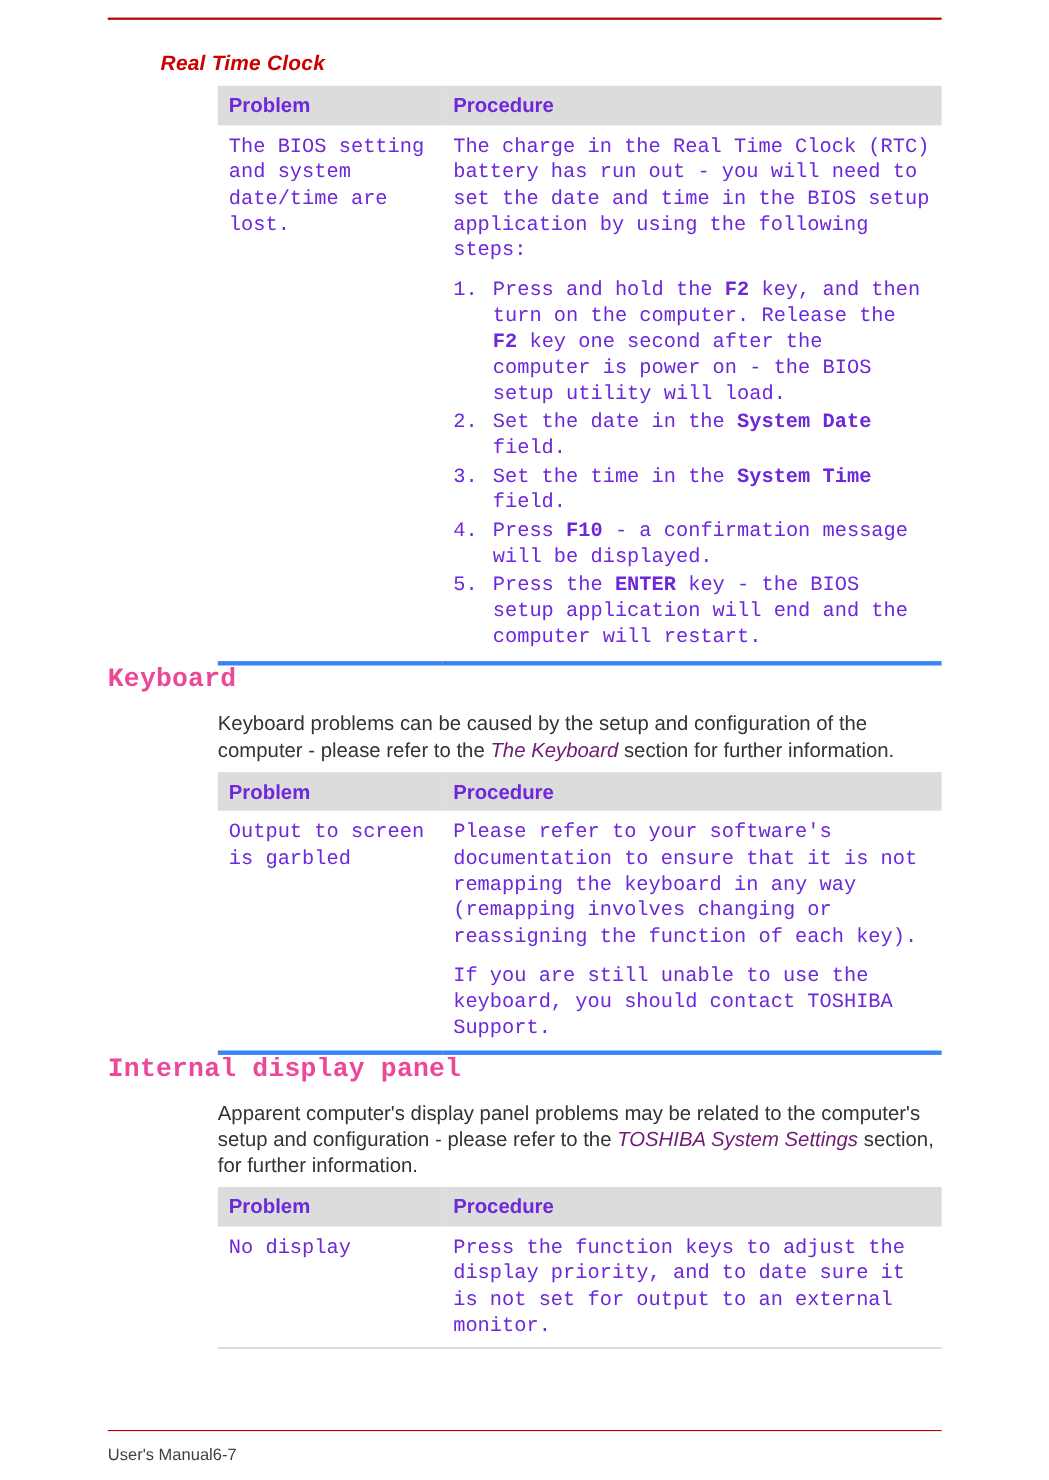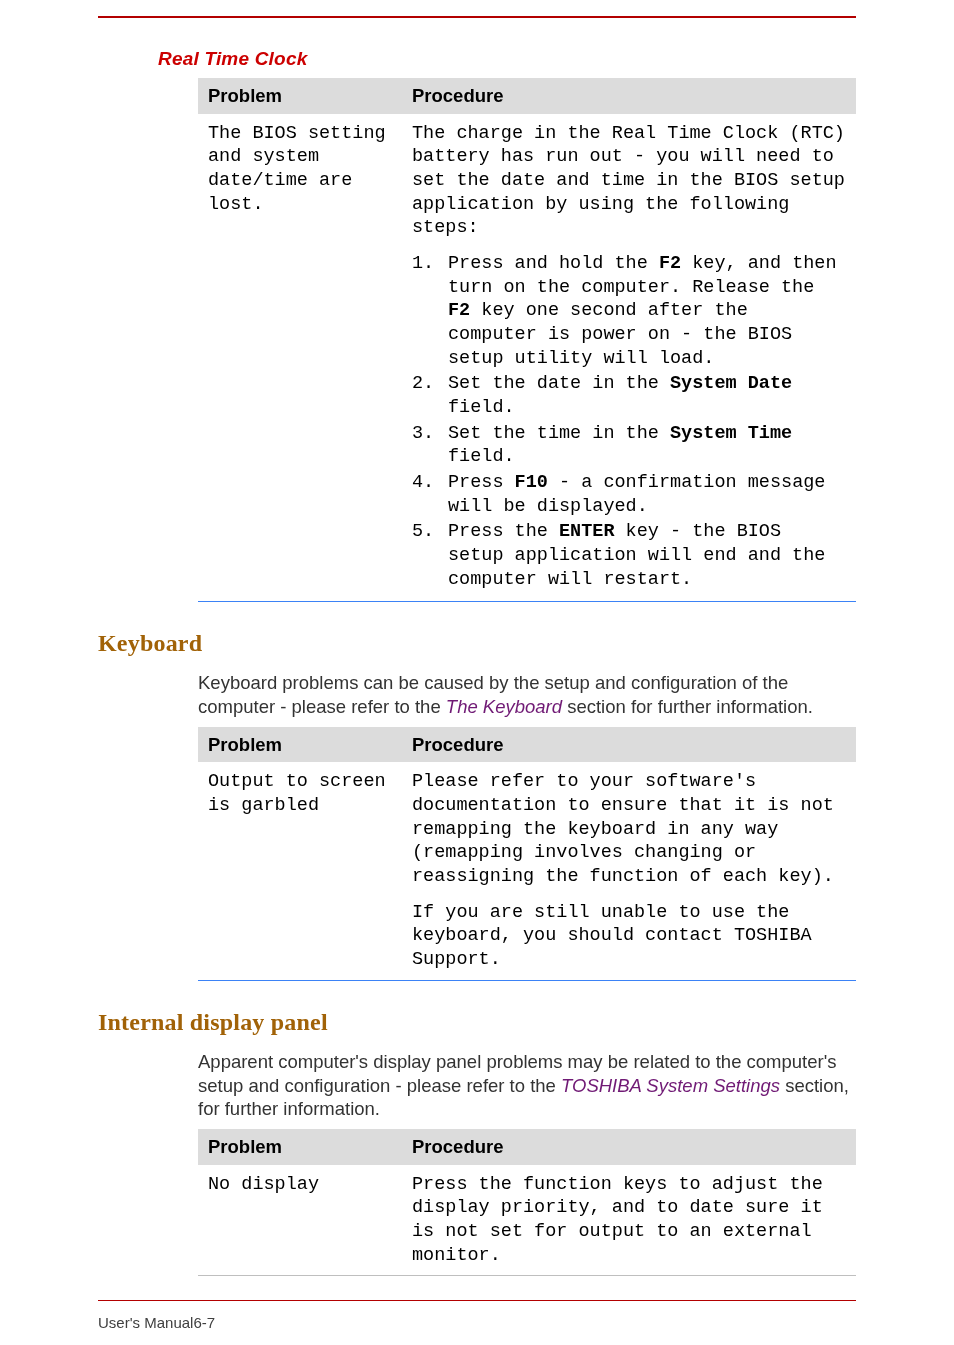--- a/index.html
+++ b/index.html
@@ -41,31 +41,30 @@
     font-size: 15px;
     color: #404040;
   }
 
   .h4 {
     font-family: Arial, Helvetica, sans-serif;
     font-size: 19px;
     font-weight: bold;
     font-style: italic;
     color: #cc0000;
-    margin-left: 60px;
+    margin-left: 48px;
     margin-top: 18px;
     margin-bottom: 8px;
     letter-spacing: 0.2px;
   }
   .h3 {
-    font-family: Liberation Serif, serif;
+    font-family: Liberation Mono, monospace;
     font-size: 24px;
     font-weight: bold;
-    color: #a16207;
-    margin-top: 28px;
+    color: #ec4899;
     margin-bottom: 14px;
     letter-spacing: 0.2px;
   }
 
   .bodytext {
     font-size: 18.5px;
     line-height: 1.28;
     color: #333;
     margin-left: 100px;
     margin-bottom: 8px;
@@ -74,37 +73,37 @@
     color: #701a75;
     font-style: italic;
   }
 
   table.proc {
     width: calc(100% - 100px);
     margin-left: 100px;
     border-collapse: collapse;
     font-size: 18.5px;
     line-height: 1.28;
-    color: #000000;
+    color: #6d28d9;
   }
   table.proc th {
     text-align: left;
     background: #dcdcdc;
     font-weight: bold;
     padding: 6px 10px 6px 10px;
   }
   table.proc th.col1 { width: 31%; }
   table.proc td {
     padding: 8px 10px 8px 10px;
     vertical-align: top;
     font-family: Liberation Mono, monospace;
   }
   table.proc tr.bodyrow { border-bottom: 1px solid #bfbfbf; }
   table.proc tr.subrow td { padding-top: 4px; }
-  table.proc tr.subrow { border-bottom: 1px solid #3b82f6; }
+  table.proc tr.subrow { border-bottom: 4px solid #3b82f6; }
 
   ol.steps {
     list-style: none;
     counter-reset: step;
     padding-left: 0;
   }
   ol.steps > li {
     counter-increment: step;
     position: relative;
     padding-left: 36px;

